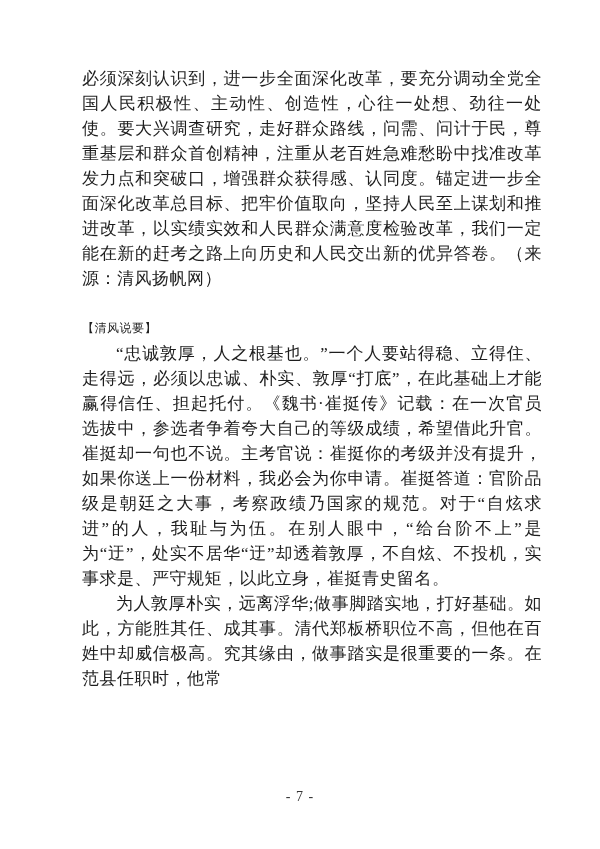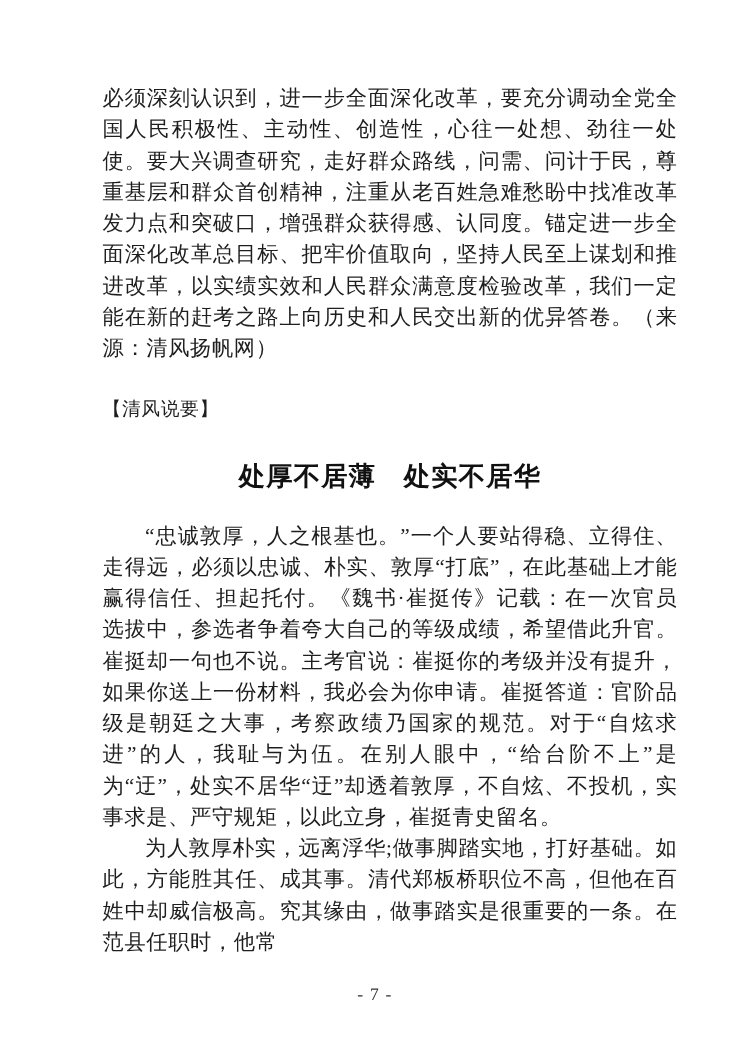--- a/index.html
+++ b/index.html
@@ -28,21 +28,21 @@
     color: #1e1e1e;
     text-align: justify;
     text-justify: inter-character;
     letter-spacing: 0.5px;
   }
   .indent {
     text-indent: 2em;
   }
   .section-label {
     margin: 25px 0 0 0;
-    font-size: 15px;
+    font-size: 12px;
     line-height: 25px;
     color: #1e1e1e;
     letter-spacing: 0.5px;
   }
   .article-title {
     margin: 25px 0 20px 0;
     font-size: 21px;
     line-height: 30px;
     font-weight: 700;
     color: #111111;
@@ -62,21 +62,20 @@
 </style>
 </head>
 <body>
 
 <div class="page">
   <div class="content">
     <p class="body-text">必须深刻认识到，进一步全面深化改革，要充分调动全党全国人民积极性、主动性、创造性，心往一处想、劲往一处使。要大兴调查研究，走好群众路线，问需、问计于民，尊重基层和群众首创精神，注重从老百姓急难愁盼中找准改革发力点和突破口，增强群众获得感、认同度。锚定进一步全面深化改革总目标、把牢价值取向，坚持人民至上谋划和推进改革，以实绩实效和人民群众满意度检验改革，我们一定能在新的赶考之路上向历史和人民交出新的优异答卷。（来源：清风扬帆网）</p>
 
     <p class="section-label">【清风说要】</p>
 
-    <h1 class="article-title">处厚不居薄　处实不居华</h1>
 
 
     <p class="body-text indent">“忠诚敦厚，人之根基也。”一个人要站得稳、立得住、走得远，必须以忠诚、朴实、敦厚“打底”，在此基础上才能赢得信任、担起托付。《魏书·崔挺传》记载：在一次官员选拔中，参选者争着夸大自己的等级成绩，希望借此升官。崔挺却一句也不说。主考官说：崔挺你的考级并没有提升，如果你送上一份材料，我必会为你申请。崔挺答道：官阶品级是朝廷之大事，考察政绩乃国家的规范。对于“自炫求进”的人，我耻与为伍。在别人眼中，“给台阶不上”是为“迂”，处实不居华“迂”却透着敦厚，不自炫、不投机，实事求是、严守规矩，以此立身，崔挺青史留名。</p>
 
     <p class="body-text indent">为人敦厚朴实，远离浮华;做事脚踏实地，打好基础。如此，方能胜其任、成其事。清代郑板桥职位不高，但他在百姓中却威信极高。究其缘由，做事踏实是很重要的一条。在范县任职时，他常</p>
   </div>
 
   <div class="footer">- 7 -</div>
 </div>
 

